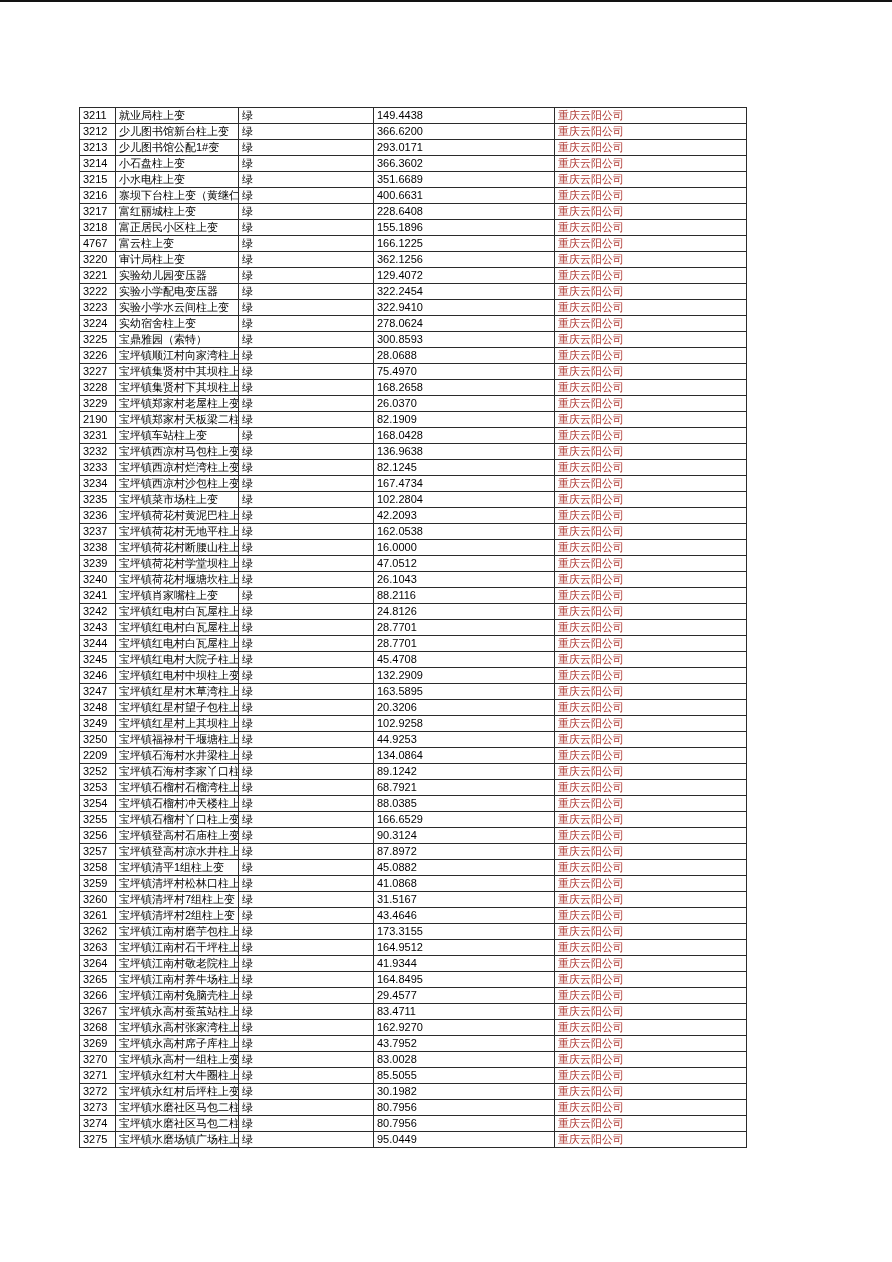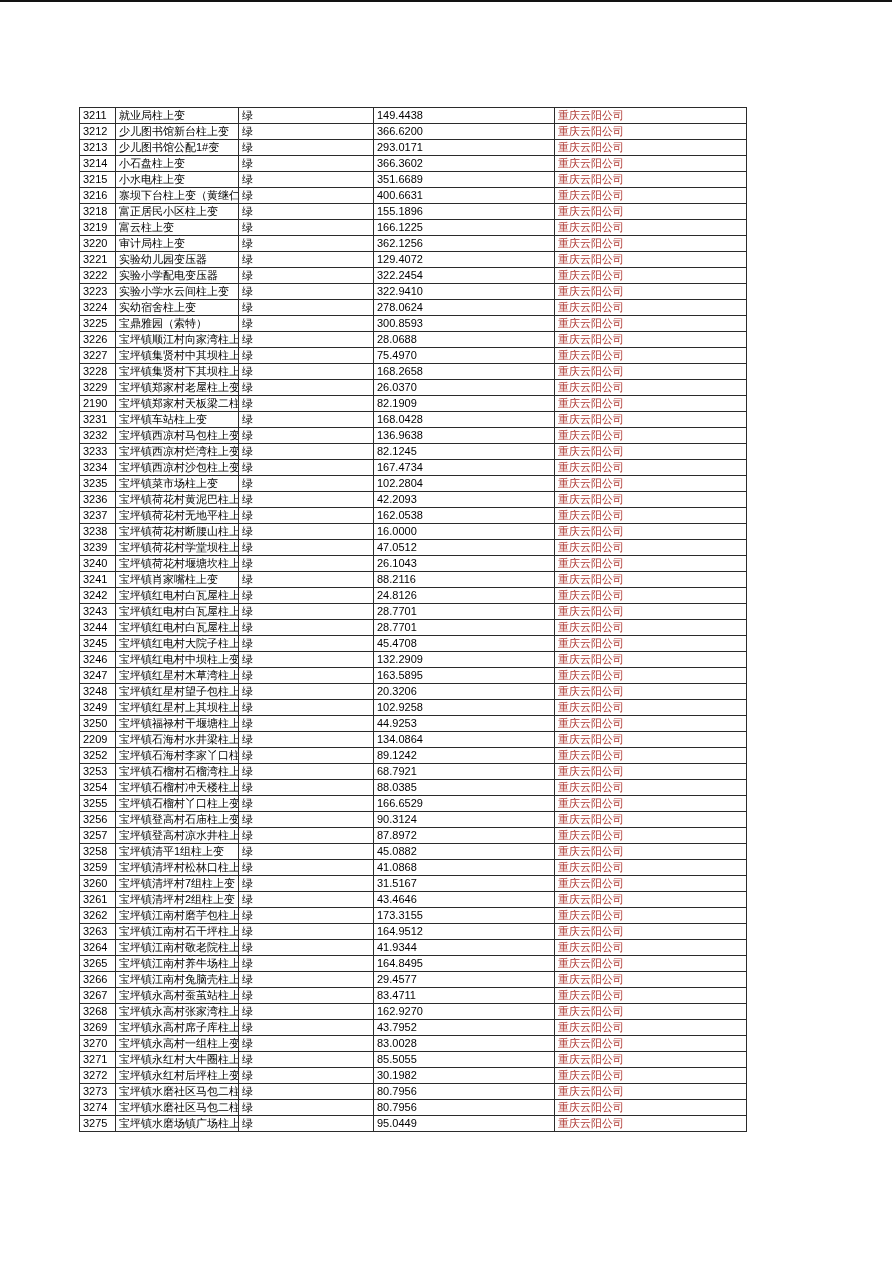--- a/index.html
+++ b/index.html
@@ -93,28 +93,35 @@
           <td class="c4" style="color: rgb(176, 58, 52);">重庆云阳公司</td>
         </tr>
         <tr>
           <td class="c0">3216</td>
           <td class="c1">寨坝下台柱上变（黄继仁</td>
           <td class="c2">绿</td>
           <td class="c3">400.6631</td>
           <td class="c4" style="color: rgb(176, 58, 52);">重庆云阳公司</td>
         </tr>
         <tr>
+          <td class="c0">3217</td>
+          <td class="c1">富红丽城柱上变</td>
+          <td class="c2">绿</td>
+          <td class="c3">228.6408</td>
+          <td class="c4" style="color: rgb(176, 58, 52);">重庆云阳公司</td>
+        </tr>
+        <tr>
           <td class="c0">3218</td>
           <td class="c1">富正居民小区柱上变</td>
           <td class="c2">绿</td>
           <td class="c3">155.1896</td>
           <td class="c4" style="color: rgb(176, 58, 52);">重庆云阳公司</td>
         </tr>
         <tr>
-          <td class="c0">3219</td>
+          <td class="c0">4767</td>
           <td class="c1">富云柱上变</td>
           <td class="c2">绿</td>
           <td class="c3">166.1225</td>
           <td class="c4" style="color: rgb(176, 58, 52);">重庆云阳公司</td>
         </tr>
         <tr>
           <td class="c0">3220</td>
           <td class="c1">审计局柱上变</td>
           <td class="c2">绿</td>
           <td class="c3">362.1256</td>

